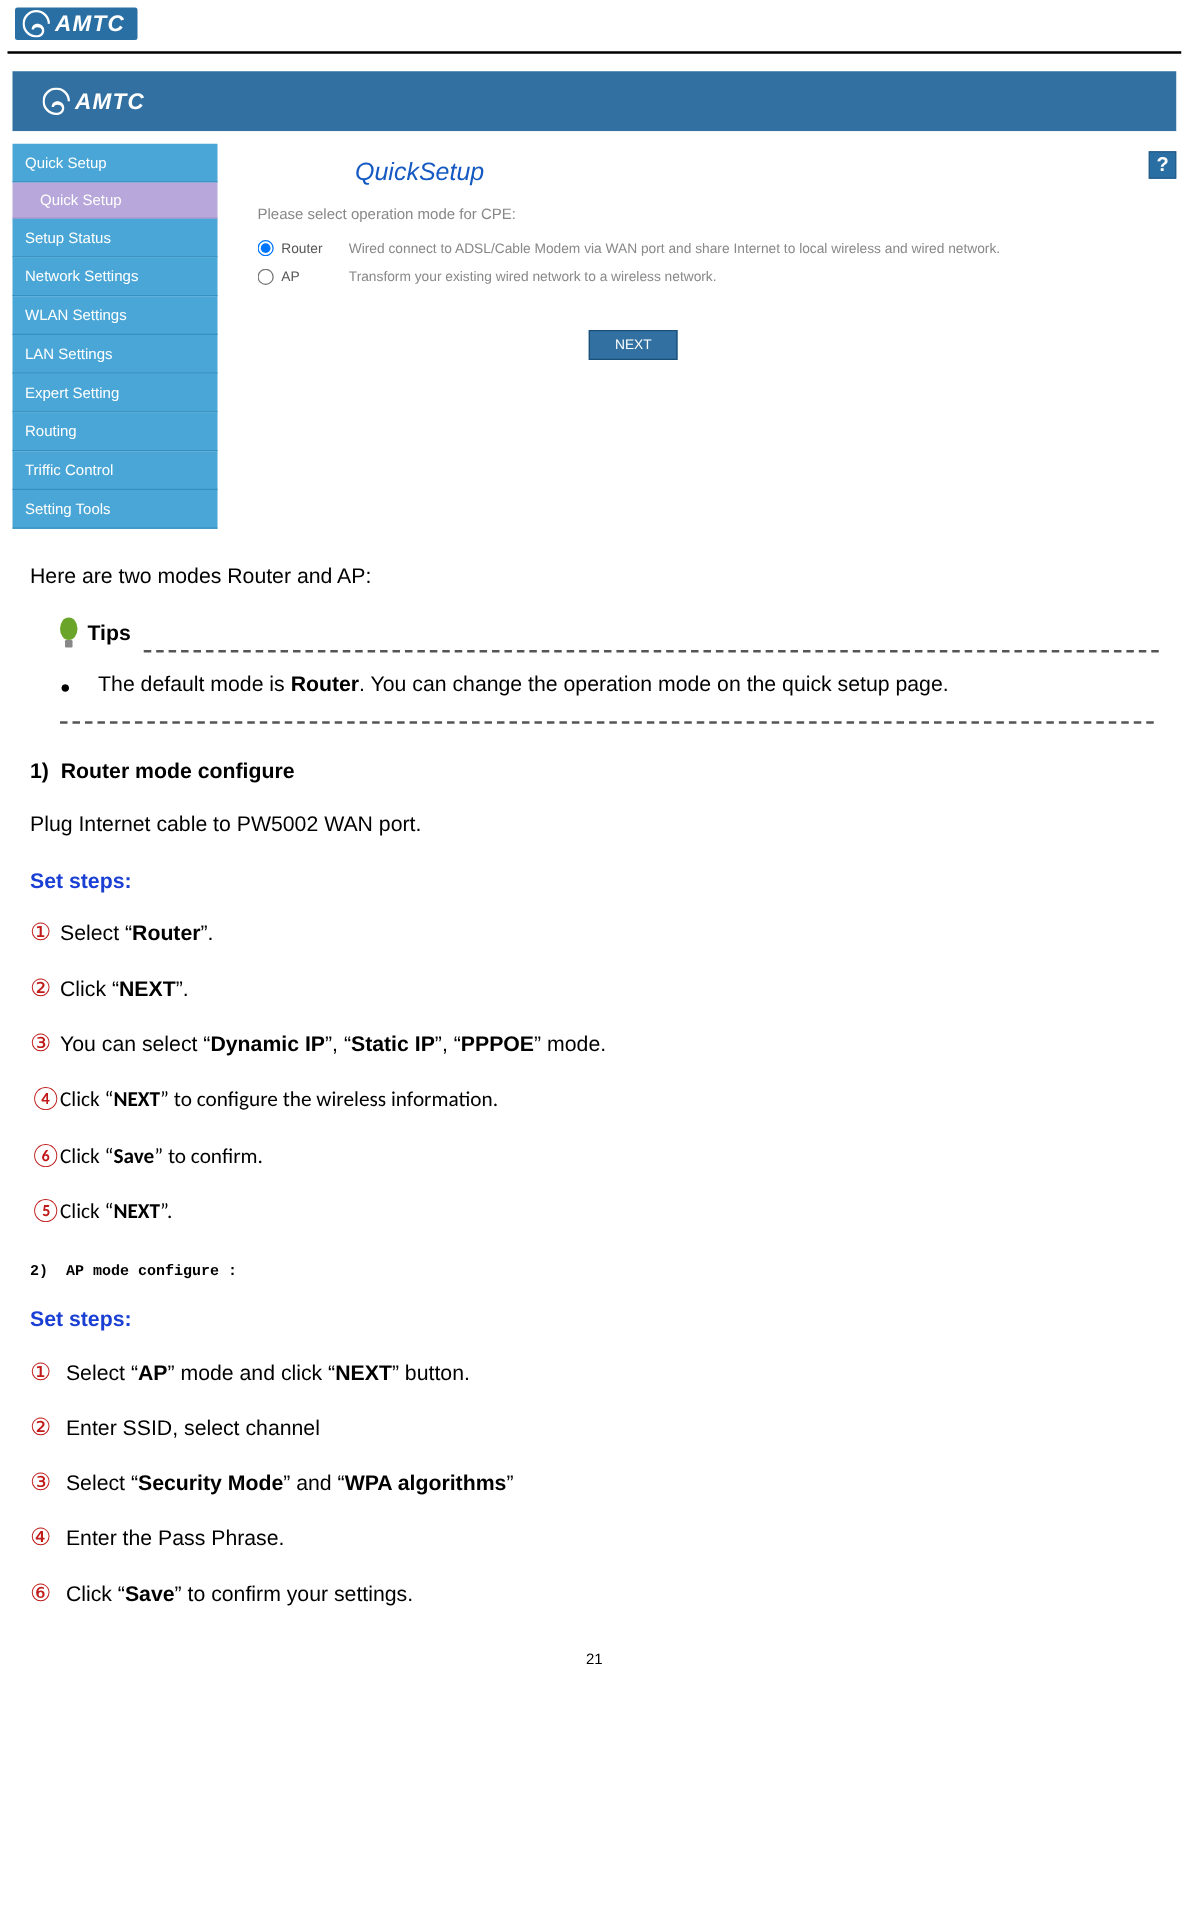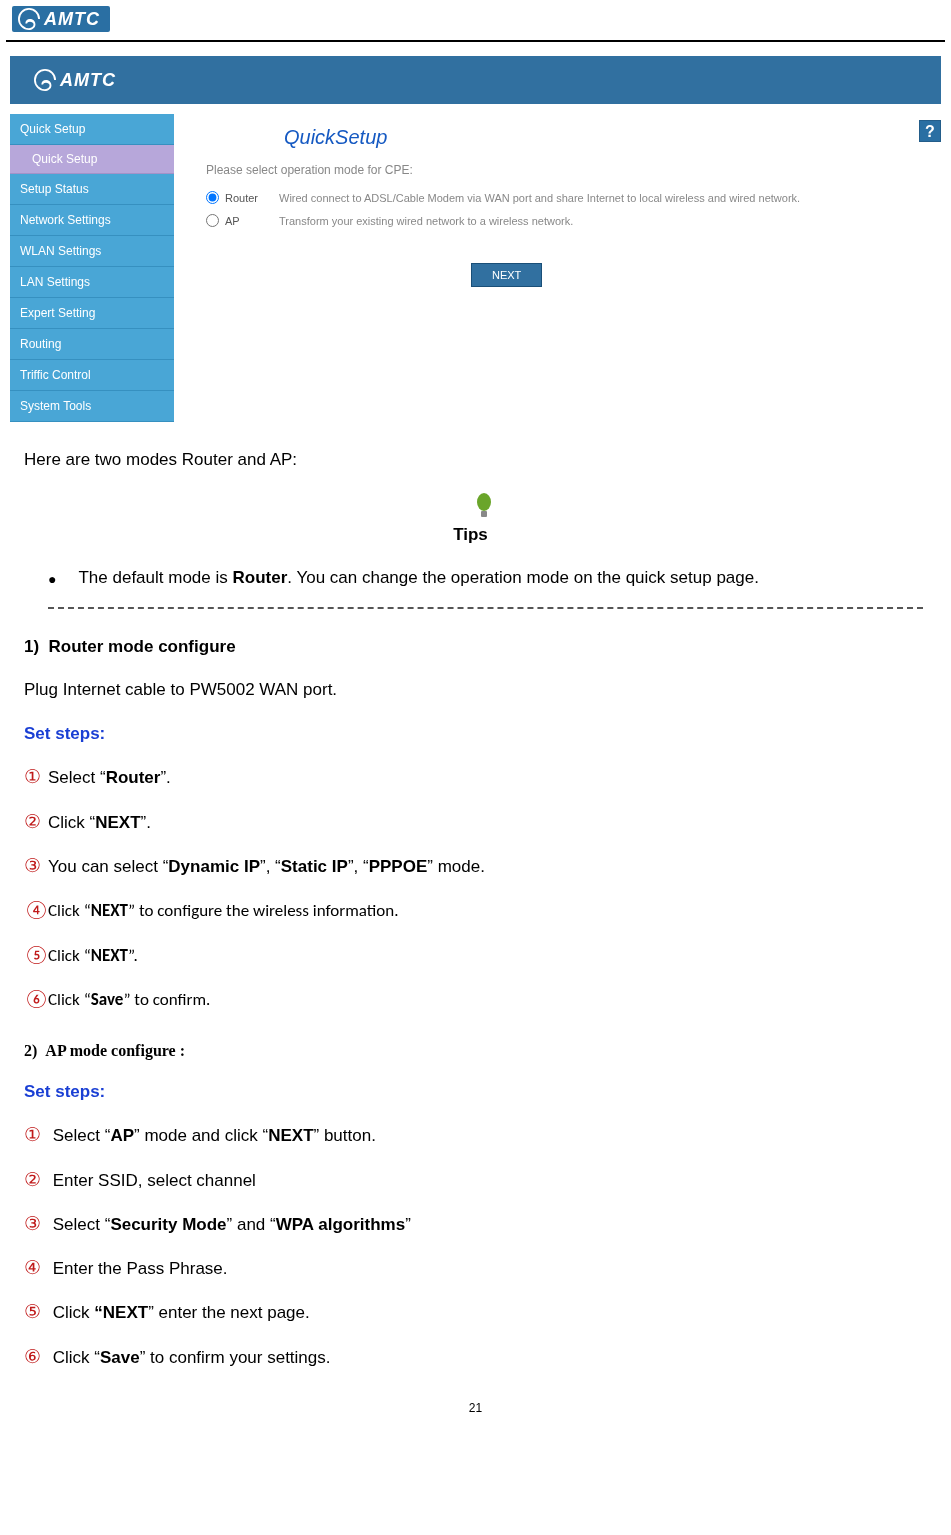--- a/index.html
+++ b/index.html
@@ -127,23 +127,22 @@
     border: 1px solid #235d8a;
   }
   .doc-body {
     padding: 0 24px;
     font-size: 17px;
     line-height: 1.7;
   }
   .doc-body p { margin-bottom: 16px; }
   .tips-row {
     display: flex;
-    align-items: center;
+    align-items: flex-end;
     margin: 6px 0 12px 0;
-    flex-direction: column;
   }
   .bulb {
     width: 18px; height: 30px;
     margin-left: 22px;
     margin-right: 6px;
   }
   .tips-label {
     font-weight: 700;
     font-size: 17px;
     margin-right: 10px;
@@ -170,22 +169,22 @@
     margin: 0 4px 24px 24px;
   }
   .sec-head {
     font-weight:700;
     margin-bottom: 14px;
     font-size: 17px;
   }
   .sec-head2 {
     font-weight:700;
     margin: 22px 0 14px 0;
-    font-size: 16px;
-    font-family: Liberation Serif, serif;
+    font-size: 12px;
+    font-family: Liberation Mono, monospace;
   }
   .set-steps {
     color: #1a3fd4;
     font-weight:700;
     margin-bottom: 12px;
   }
   .steps { margin-bottom: 18px; }
   .step {
     margin-bottom: 12px;
     font-size: 17px;
@@ -232,21 +231,21 @@
     <div class="scr-sidebar">
       <div class="scr-side-item">Quick Setup</div>
       <div class="scr-side-sub">Quick Setup</div>
       <div class="scr-side-item">Setup Status</div>
       <div class="scr-side-item">Network Settings</div>
       <div class="scr-side-item">WLAN Settings</div>
       <div class="scr-side-item">LAN Settings</div>
       <div class="scr-side-item">Expert Setting</div>
       <div class="scr-side-item">Routing</div>
       <div class="scr-side-item">Triffic Control</div>
-      <div class="scr-side-item">System Tools</div>
+      <div class="scr-side-item">Setting Tools</div>
     </div>
     <div class="scr-content">
       <div class="scr-help">?</div>
       <div class="scr-title">QuickSetup</div>
       <div class="scr-desc">Please select operation mode for CPE:</div>
       <div class="scr-option">
         <input type="radio" checked="" style="">
         <span class="scr-option-label">Router</span>
         <span>Wired connect to ADSL/Cable Modem via WAN port and share Internet to local wireless and wired network.</span>
       </div>
@@ -288,34 +287,33 @@
 
   <p>Plug Internet cable to PW5002 WAN port.</p>
 
   <div class="set-steps">Set steps:</div>
 
   <div class="steps">
     <div class="step"><span class="circ">①</span><span>Select “</span><b>Router</b><span>”.</span></div>
     <div class="step"><span class="circ">②</span><span>Click “</span><b>NEXT</b><span>”.</span></div>
     <div class="step"><span class="circ">③</span><span>You can select “</span><b>Dynamic IP</b><span>”, “</span><b>Static IP</b><span>”, “</span><b>PPPOE</b><span>” mode.</span></div>
     <div class="step calibri"><span class="circ">④</span><span>Click “</span><b>NEXT</b><span>” to configure the wireless information.</span></div>
+    <div class="step calibri"><span class="circ">⑥</span><span>Click “</span><b>Save</b><span>” to confirm.</span></div>
     <div class="step calibri"><span class="circ">⑤</span><span>Click “</span><b>NEXT</b><span>”.</span></div>
-    <div class="step calibri"><span class="circ">⑥</span><span>Click “</span><b>Save</b><span>” to confirm.</span></div>
   </div>
 
   <div class="sec-head2">
     <span>2)</span>&nbsp;&nbsp;<span>AP mode configure :</span>
   </div>
 
   <div class="set-steps">Set steps:</div>
 
   <div class="steps">
     <div class="step"><span class="circ">①</span>&nbsp;<span>Select “</span><b>AP</b><span>” mode and click “</span><b>NEXT</b><span>” button.</span></div>
     <div class="step"><span class="circ">②</span>&nbsp;<span>Enter SSID, select channel</span></div>
     <div class="step"><span class="circ">③</span>&nbsp;<span>Select “</span><b>Security Mode</b><span>” and “</span><b>WPA algorithms</b><span>”</span></div>
     <div class="step"><span class="circ">④</span>&nbsp;<span>Enter the Pass Phrase.</span></div>
-    <div class="step"><span class="circ">⑤</span>&nbsp;<span>Click </span><b>“NEXT</b><span>” enter the next page.</span></div>
     <div class="step"><span class="circ">⑥</span>&nbsp;<span>Click “</span><b>Save</b><span>” to confirm your settings.</span></div>
   </div>
 
 </div>
 
 <div class="page-num">21</div>
 
 </body></html>

